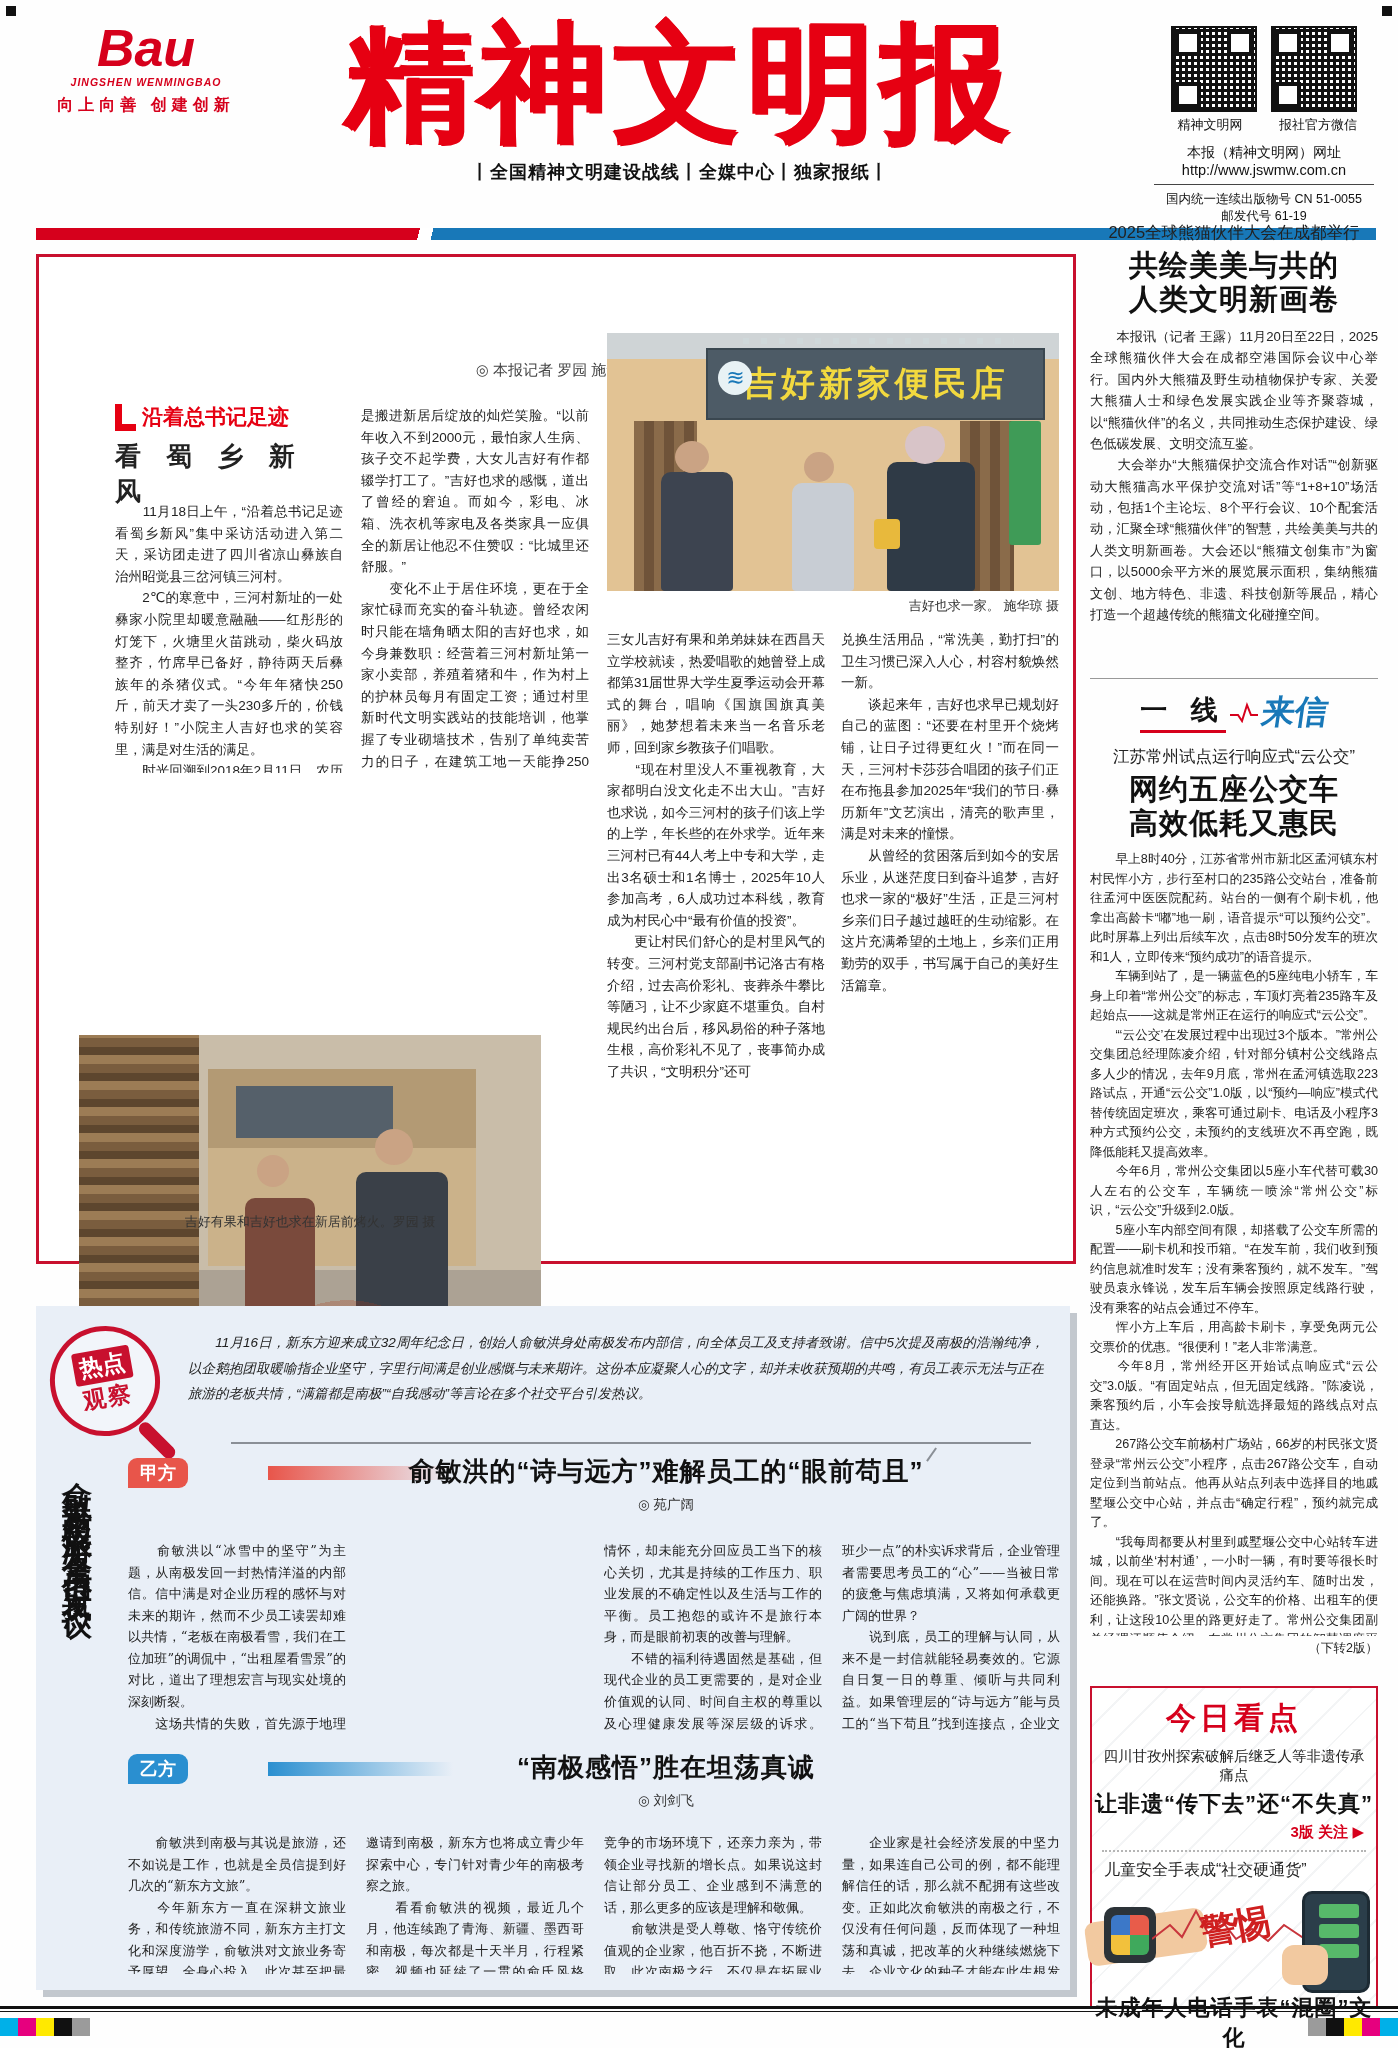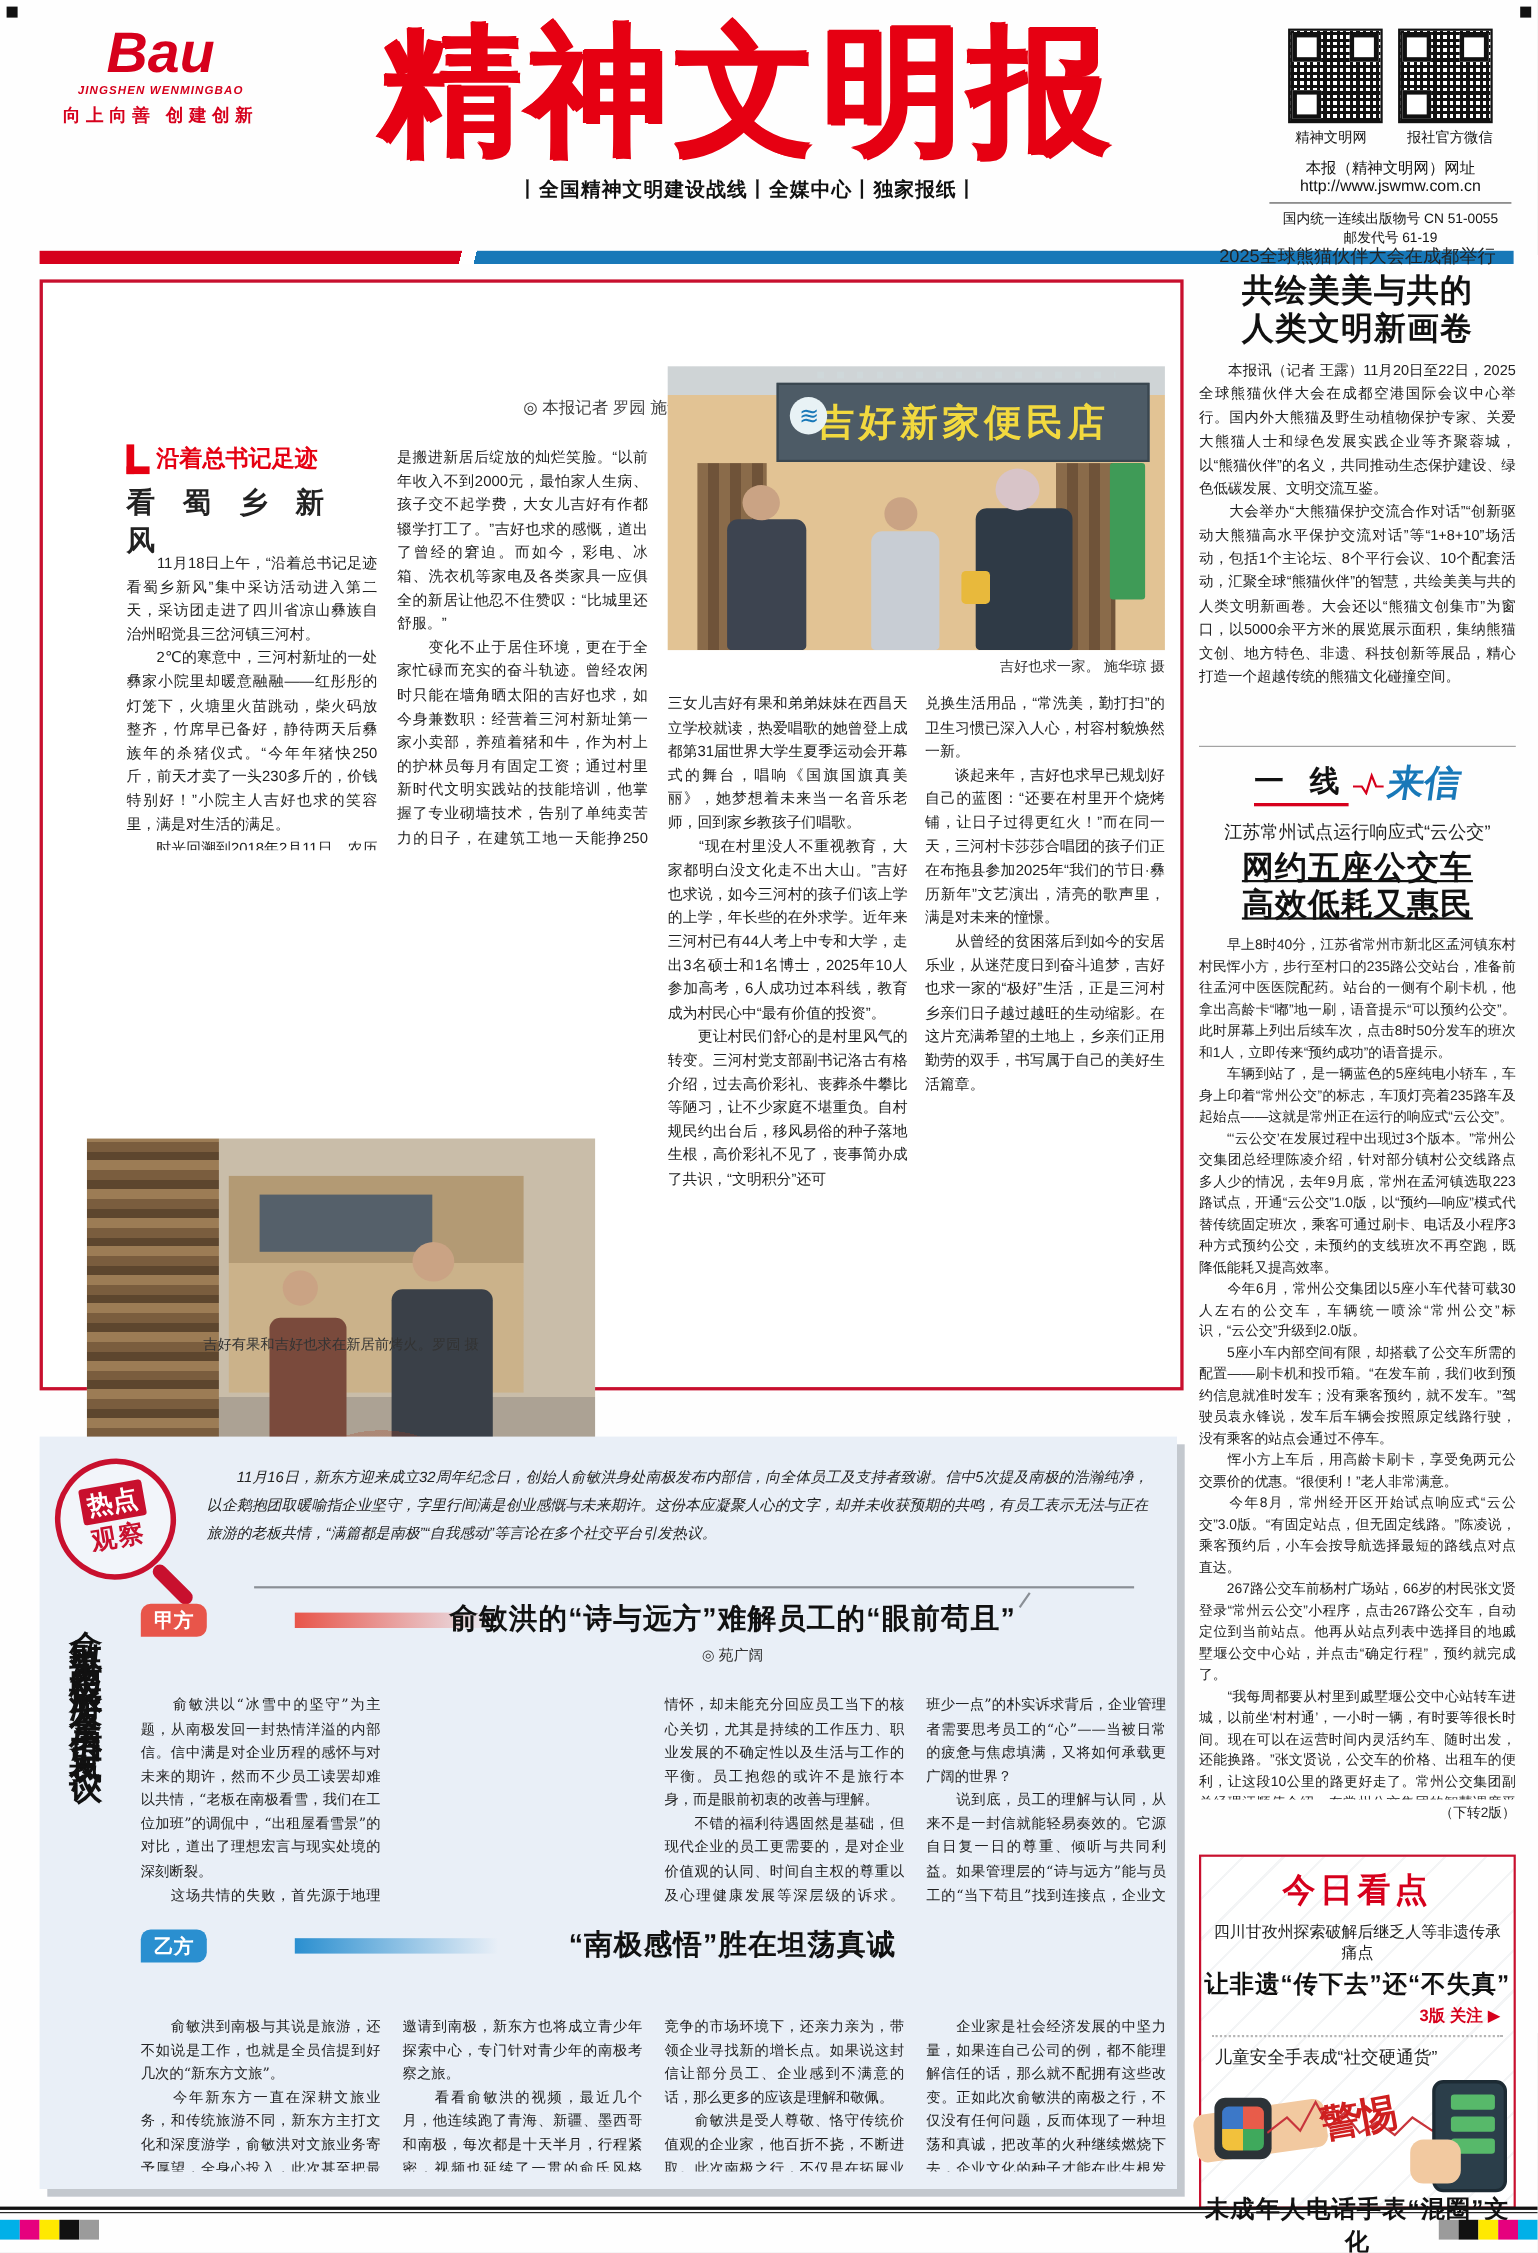--- a/index.html
+++ b/index.html
@@ -249,21 +249,21 @@
 
   <div class="abs letters" style="left:1090px;top:690px;width:288px;height:44px;">
     <span class="lt">一 线</span>
     <svg width="28" height="22" viewBox="0 0 28 22">
       <polyline points="0,14 8,14 12,20 17,4 21,14 28,14" fill="none" stroke="#d6001c" stroke-width="2"></polyline>
     </svg>
     <span class="rt">来信</span>
   </div>
 
   <div class="abs rk ctr" style="left:1090px;top:746px;width:288px;">江苏常州试点运行响应式“云公交”</div>
-  <div class="abs rh ctr" style="left:1090px;top:772px;width:288px;text-decoration:underline;">
+  <div class="abs rh ctr" style="left:1090px;top:772px;width:288px;">
     <div>网约五座公交车</div>
     <div>高效低耗又惠民</div>
   </div>
   <div class="abs rbody-sm jt" style="left:1090px;top:850px;width:288px;height:786px;">　　早上8时40分，江苏省常州市新北区孟河镇东村村民恽小方，步行至村口的235路公交站台，准备前往孟河中医医院配药。站台的一侧有个刷卡机，他拿出高龄卡“嘟”地一刷，语音提示“可以预约公交”。此时屏幕上列出后续车次，点击8时50分发车的班次和1人，立即传来“预约成功”的语音提示。
 　　车辆到站了，是一辆蓝色的5座纯电小轿车，车身上印着“常州公交”的标志，车顶灯亮着235路车及起始点——这就是常州正在运行的响应式“云公交”。
 　　“‘云公交’在发展过程中出现过3个版本。”常州公交集团总经理陈凌介绍，针对部分镇村公交线路点多人少的情况，去年9月底，常州在孟河镇选取223路试点，开通“云公交”1.0版，以“预约—响应”模式代替传统固定班次，乘客可通过刷卡、电话及小程序3种方式预约公交，未预约的支线班次不再空跑，既降低能耗又提高效率。
 　　今年6月，常州公交集团以5座小车代替可载30人左右的公交车，车辆统一喷涂“常州公交”标识，“云公交”升级到2.0版。
 　　5座小车内部空间有限，却搭载了公交车所需的配置——刷卡机和投币箱。“在发车前，我们收到预约信息就准时发车；没有乘客预约，就不发车。”驾驶员袁永锋说，发车后车辆会按照原定线路行驶，没有乘客的站点会通过不停车。
 　　恽小方上车后，用高龄卡刷卡，享受免两元公交票价的优惠。“很便利！”老人非常满意。
 　　今年8月，常州经开区开始试点响应式“云公交”3.0版。“有固定站点，但无固定线路。”陈凌说，乘客预约后，小车会按导航选择最短的路线点对点直达。
@@ -324,20 +324,21 @@
     <div class="abs kai jt" style="left:92px;top:234px;width:218px;height:196px;">　　俞敏洪以“冰雪中的坚守”为主题，从南极发回一封热情洋溢的内部信。信中满是对企业历程的感怀与对未来的期许，然而不少员工读罢却难以共情，“老板在南极看雪，我们在工位加班”的调侃中，“出租屋看雪景”的对比，道出了理想宏言与现实处境的深刻断裂。
 　　这场共情的失败，首先源于地理与心理的双重距离。南极之旅所象征</div>
     <div class="abs kai jt" style="left:568px;top:234px;width:218px;height:196px;">情怀，却未能充分回应员工当下的核心关切，尤其是持续的工作压力、职业发展的不确定性以及生活与工作的平衡。员工抱怨的或许不是旅行本身，而是眼前初衷的改善与理解。
 　　不错的福利待遇固然是基础，但现代企业的员工更需要的，是对企业价值观的认同、时间自主权的尊重以及心理健康发展等深层级的诉求。在“把世界装在心里”的文案里想道破“让加</div>
     <div class="abs kai jt" style="left:806px;top:234px;width:218px;height:196px;">班少一点”的朴实诉求背后，企业管理者需要思考员工的“心”——当被日常的疲惫与焦虑填满，又将如何承载更广阔的世界？
 　　说到底，员工的理解与认同，从来不是一封信就能轻易奏效的。它源自日复一日的尊重、倾听与共同利益。如果管理层的“诗与远方”能与员工的“当下苟且”找到连接点，企业文化的共情种子才能真正在集体的土壤中生长、生根发芽。</div>
 
     <div class="abs badge blue" style="left:92px;top:448px;">乙方</div>
     <div class="abs gbar-blue" style="left:232px;top:456px;width:185px;"></div>
     <div class="abs hs-head ctr" style="left:300px;top:444px;width:660px;">“南极感悟”胜在坦荡真诚</div>
+    <div class="abs hs-byline ctr" style="left:300px;top:486px;width:660px;">◎ 刘剑飞</div>
     <div class="abs kai jt" style="left:92px;top:526px;width:218px;height:142px;">　　俞敏洪到南极与其说是旅游，还不如说是工作，也就是全员信提到好几次的“新东方文旅”。
 　　今年新东方一直在深耕文旅业务，和传统旅游不同，新东方主打文化和深度游学，俞敏洪对文旅业务寄予厚望，全身心投入，此次甚至把最专业的野生动物摄影师都</div>
     <div class="abs kai jt" style="left:330px;top:526px;width:218px;height:142px;">邀请到南极，新东方也将成立青少年探索中心，专门针对青少年的南极考察之旅。
 　　看看俞敏洪的视频，最近几个月，他连续跑了青海、新疆、墨西哥和南极，每次都是十天半月，行程紧密，视频也延续了一贯的俞氏风格——不辞辛苦。一个年过六旬的企业家，在激烈</div>
     <div class="abs kai jt" style="left:568px;top:526px;width:218px;height:142px;">竞争的市场环境下，还亲力亲为，带领企业寻找新的增长点。如果说这封信让部分员工、企业感到不满意的话，那么更多的应该是理解和敬佩。
 　　俞敏洪是受人尊敬、恪守传统价值观的企业家，他百折不挠，不断进取。此次南极之行，不仅是在拓展业务，也是在鼓励员工继续奋斗。</div>
     <div class="abs kai jt" style="left:806px;top:526px;width:218px;height:142px;">　　企业家是社会经济发展的中坚力量，如果连自己公司的例，都不能理解信任的话，那么就不配拥有这些改变。正如此次俞敏洪的南极之行，不仅没有任何问题，反而体现了一种坦荡和真诚，把改革的火种继续燃烧下去，企业文化的种子才能在此生根发芽，茁壮成长，展现坦荡真诚。</div>
   </div>
 
   <div class="abs footline1" style="left:0;top:2006px;width:1398px;"></div>

